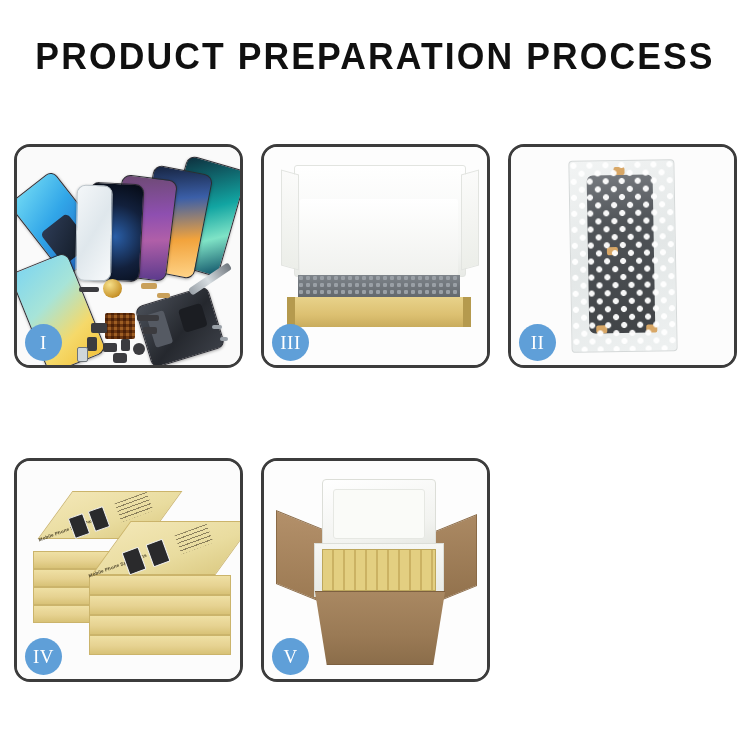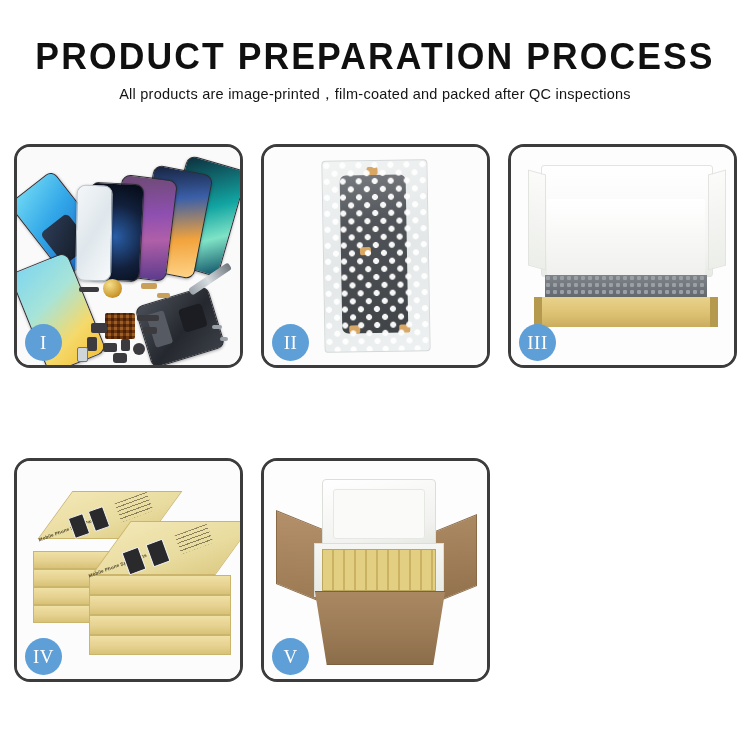--- a/index.html
+++ b/index.html
@@ -360,21 +360,20 @@
     border-radius:1px;
   }
 </style>
 </head>
 <body>
 
 <div class="page">
 
   <div class="header">
     <div class="title">PRODUCT PREPARATION PROCESS</div>
-    <div class="subtitle">All products are image-printed，film-coated and packed after QC inspections</div>
   </div>
 
   <div class="grid">
 
     <div class="panel">
       <div class="scene p1">
         <div class="phone ph-blue"></div>
         <div class="phone ph-teal"></div>
         <div class="phone ph-orange"></div>
         <div class="phone ph-purple"></div>
@@ -399,44 +398,44 @@
         <div class="part" style="left:60px;top:200px;width:9px;height:13px;background:#cfd6da;border:1px solid #6d7478;"></div>
         <div class="part" style="left:116px;top:196px;width:12px;height:12px;border-radius:50%;"></div>
         <div class="part" style="left:96px;top:206px;width:14px;height:10px;border-radius:3px;"></div>
         <div class="part" style="right:18px;top:178px;width:10px;height:4px;background:#9aa1a8;"></div>
         <div class="part" style="right:12px;top:190px;width:8px;height:4px;background:#9aa1a8;"></div>
       </div>
       <div class="badge">I</div>
     </div>
 
     <div class="panel">
+      <div class="scene p3">
+        <div class="box3-lid"></div>
+        <div class="box3-foam"></div>
+        <div class="box3-fill"></div>
+        <div class="box3-base"></div>
+      </div>
+      <div class="badge">III</div>
+    </div>
+
+    <div class="panel">
       <div class="scene p2">
         <div class="bag">
           <div class="bag-screen"></div>
           <div class="tape" style="left:44px;top:6px;"></div>
           <div class="tape" style="left:36px;top:86px;"></div>
           <div class="tape" style="left:24px;top:164px;"></div>
           <div class="tape" style="left:74px;top:164px;"></div>
           <div class="bubbles"></div>
         </div>
       </div>
       <div class="badge">II</div>
     </div>
 
     <div class="panel">
-      <div class="scene p3">
-        <div class="box3-lid"></div>
-        <div class="box3-foam"></div>
-        <div class="box3-fill"></div>
-        <div class="box3-base"></div>
-      </div>
-      <div class="badge">III</div>
-    </div>
-
-    <div class="panel">
       <div class="scene p4">
         <div class="stack">
 
           <div class="ybox" style="left:8px;top:128px;width:106px;height:16px;"></div>
           <div class="ybox" style="left:8px;top:110px;width:106px;height:16px;"></div>
           <div class="ybox" style="left:8px;top:92px;width:106px;height:16px;"></div>
           <div class="ybox" style="left:8px;top:74px;width:106px;height:16px;"></div>
 
           <div class="ylid" style="left:30px;top:14px;width:108px;height:46px;"></div>
           <div class="ylabel" style="left:12px;top:50px;">Mobile Phone Spare Parts</div>

